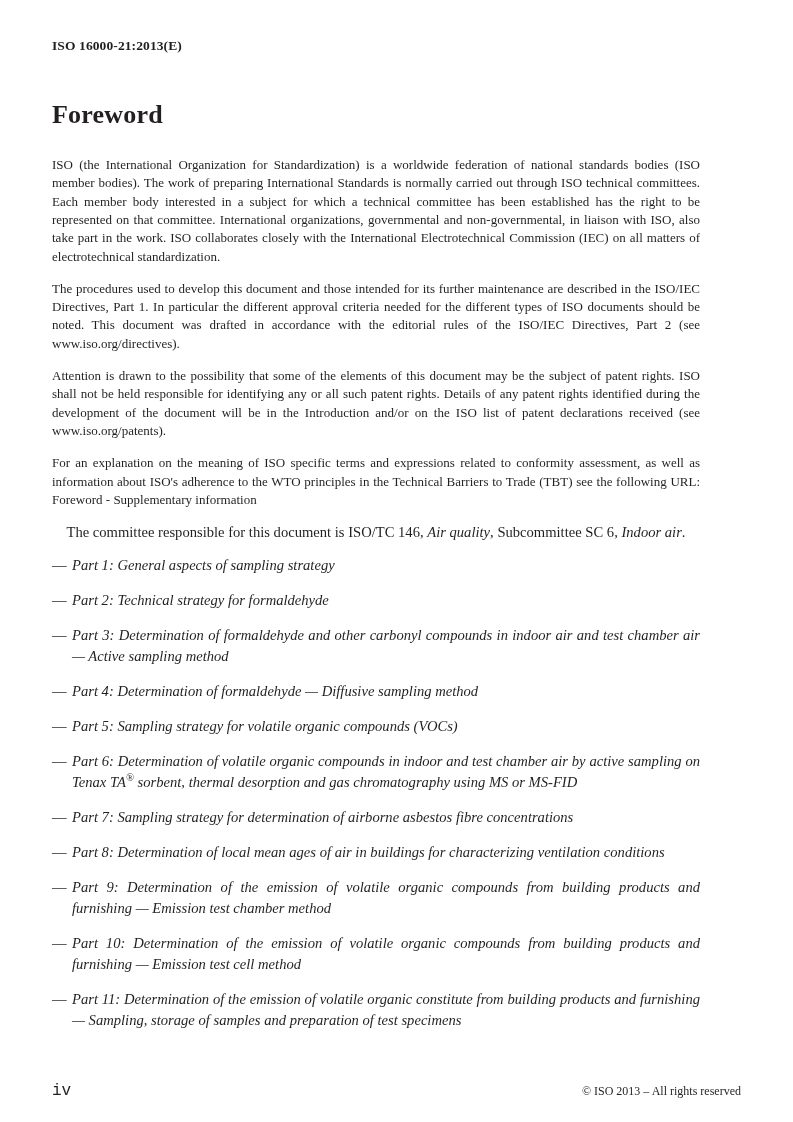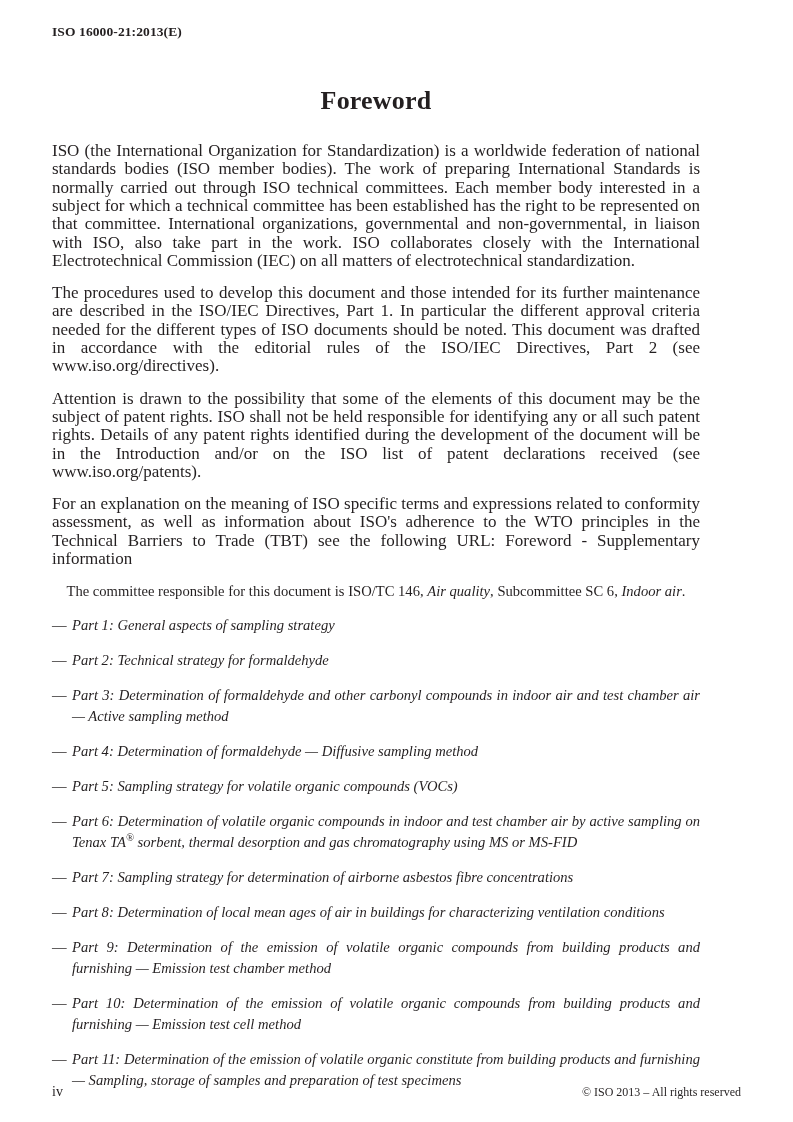--- a/index.html
+++ b/index.html
@@ -24,38 +24,37 @@
   .content {
     position: absolute;
     left: 52px;
     top: 0;
     width: 648px;
   }
   .running-header {
     font-size: 13.5px;
     font-weight: bold;
     letter-spacing: 0.1px;
-    padding-top: 24px;
+    padding-top: 38px;
     line-height: 1.2;
   }
   .page-title {
     font-size: 26px;
     font-weight: bold;
     margin: 0;
     padding-top: 46px;
     line-height: 1.15;
     letter-spacing: 0.2px;
-    text-align: center;
   }
   .body-block {
     padding-top: 26px;
   }
   p.para {
     margin: 0 0 14px 0;
-    font-size: 17px;
+    font-size: 13px;
     line-height: 18.3px;
     text-align: justify;
     text-justify: inter-word;
     hyphens: none;
   }
   p.para:last-child {
     margin-bottom: 0;
   }
   .intro-line {
     margin: 0 0 14px 0;
@@ -96,21 +95,22 @@
     position: absolute;
     left: 52px;
     right: 52px;
     bottom: 22px;
     display: flex;
     align-items: baseline;
     justify-content: space-between;
     font-size: 13px;
   }
   .folio {
-    font-size: 14px;
+    font-size: 16px;
+    font-family: Liberation Mono, monospace;
   }
   .copyright {
     font-size: 12px;
   }
 </style>
 </head>
 <body>
 
 <div class="page">
 

